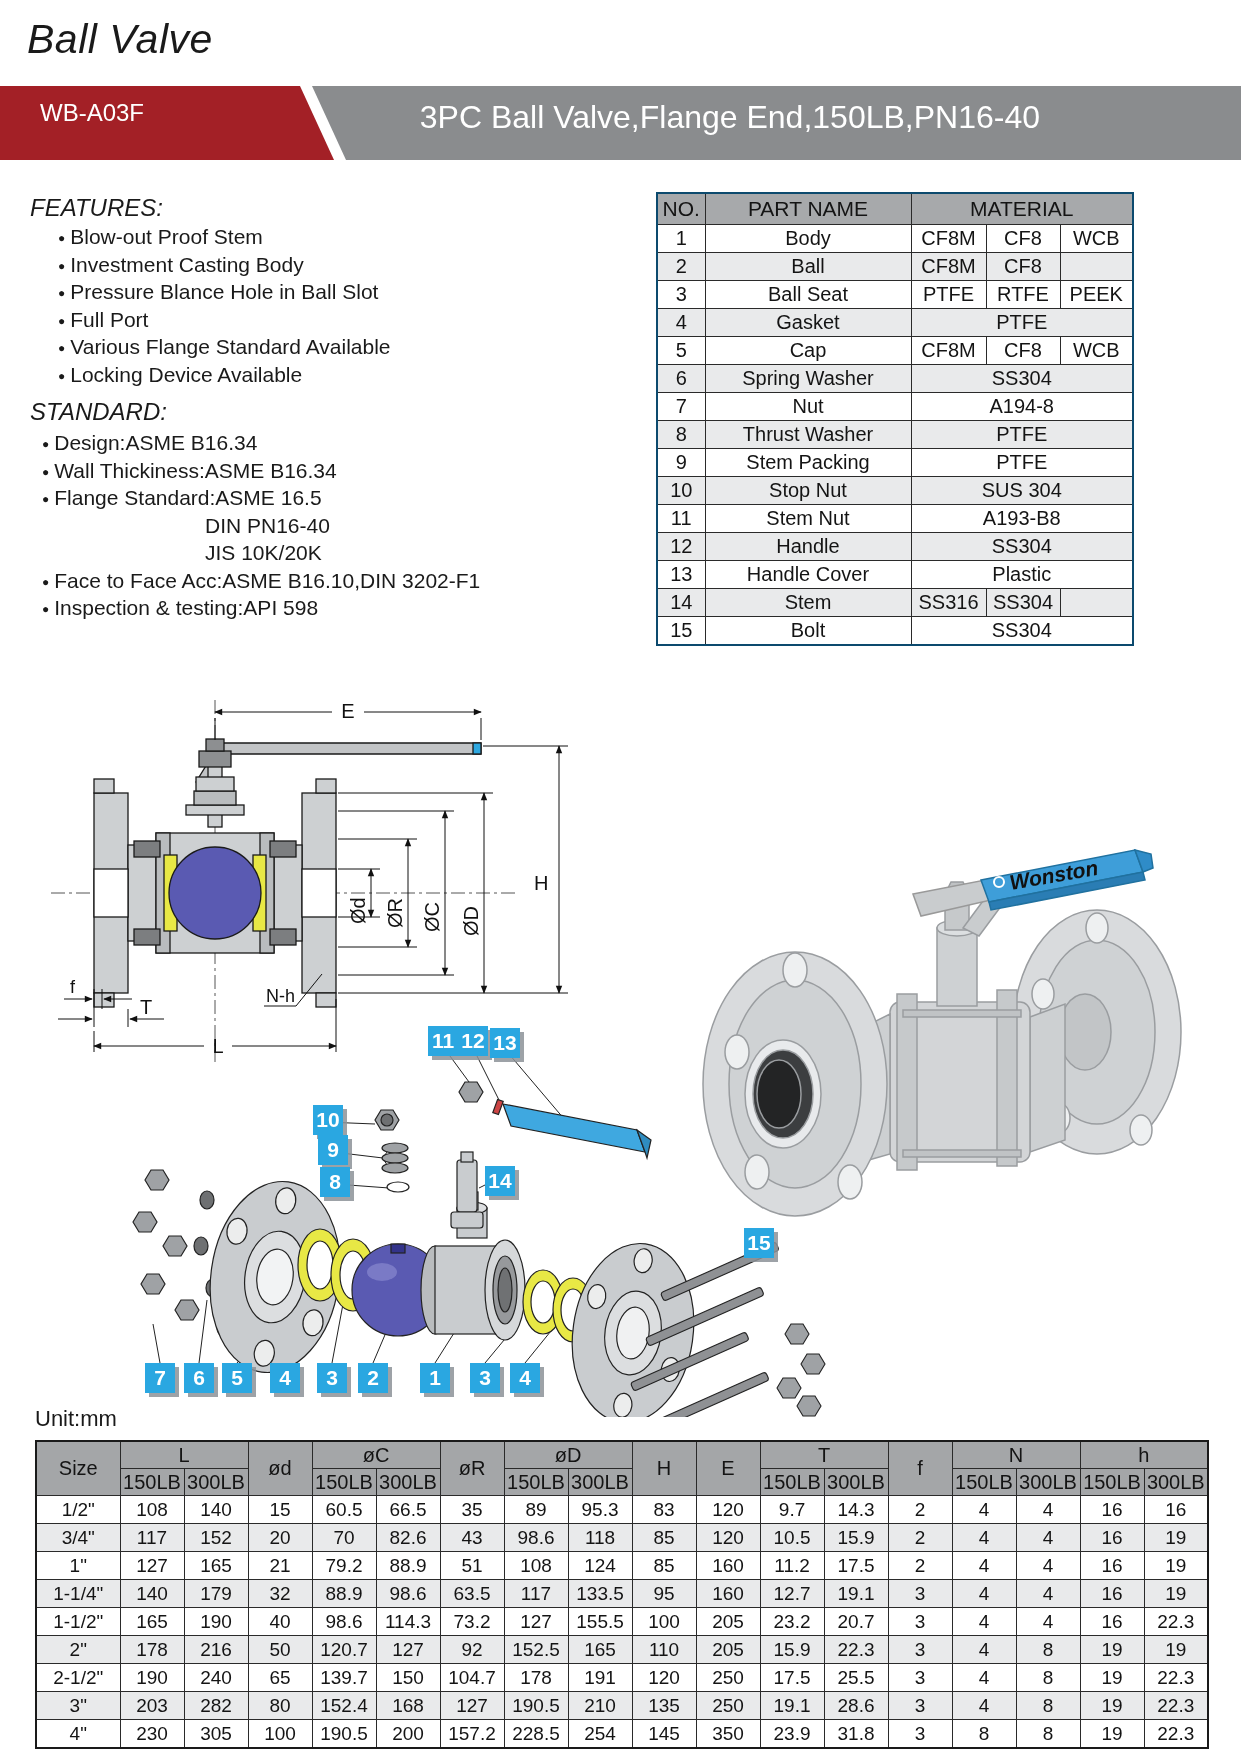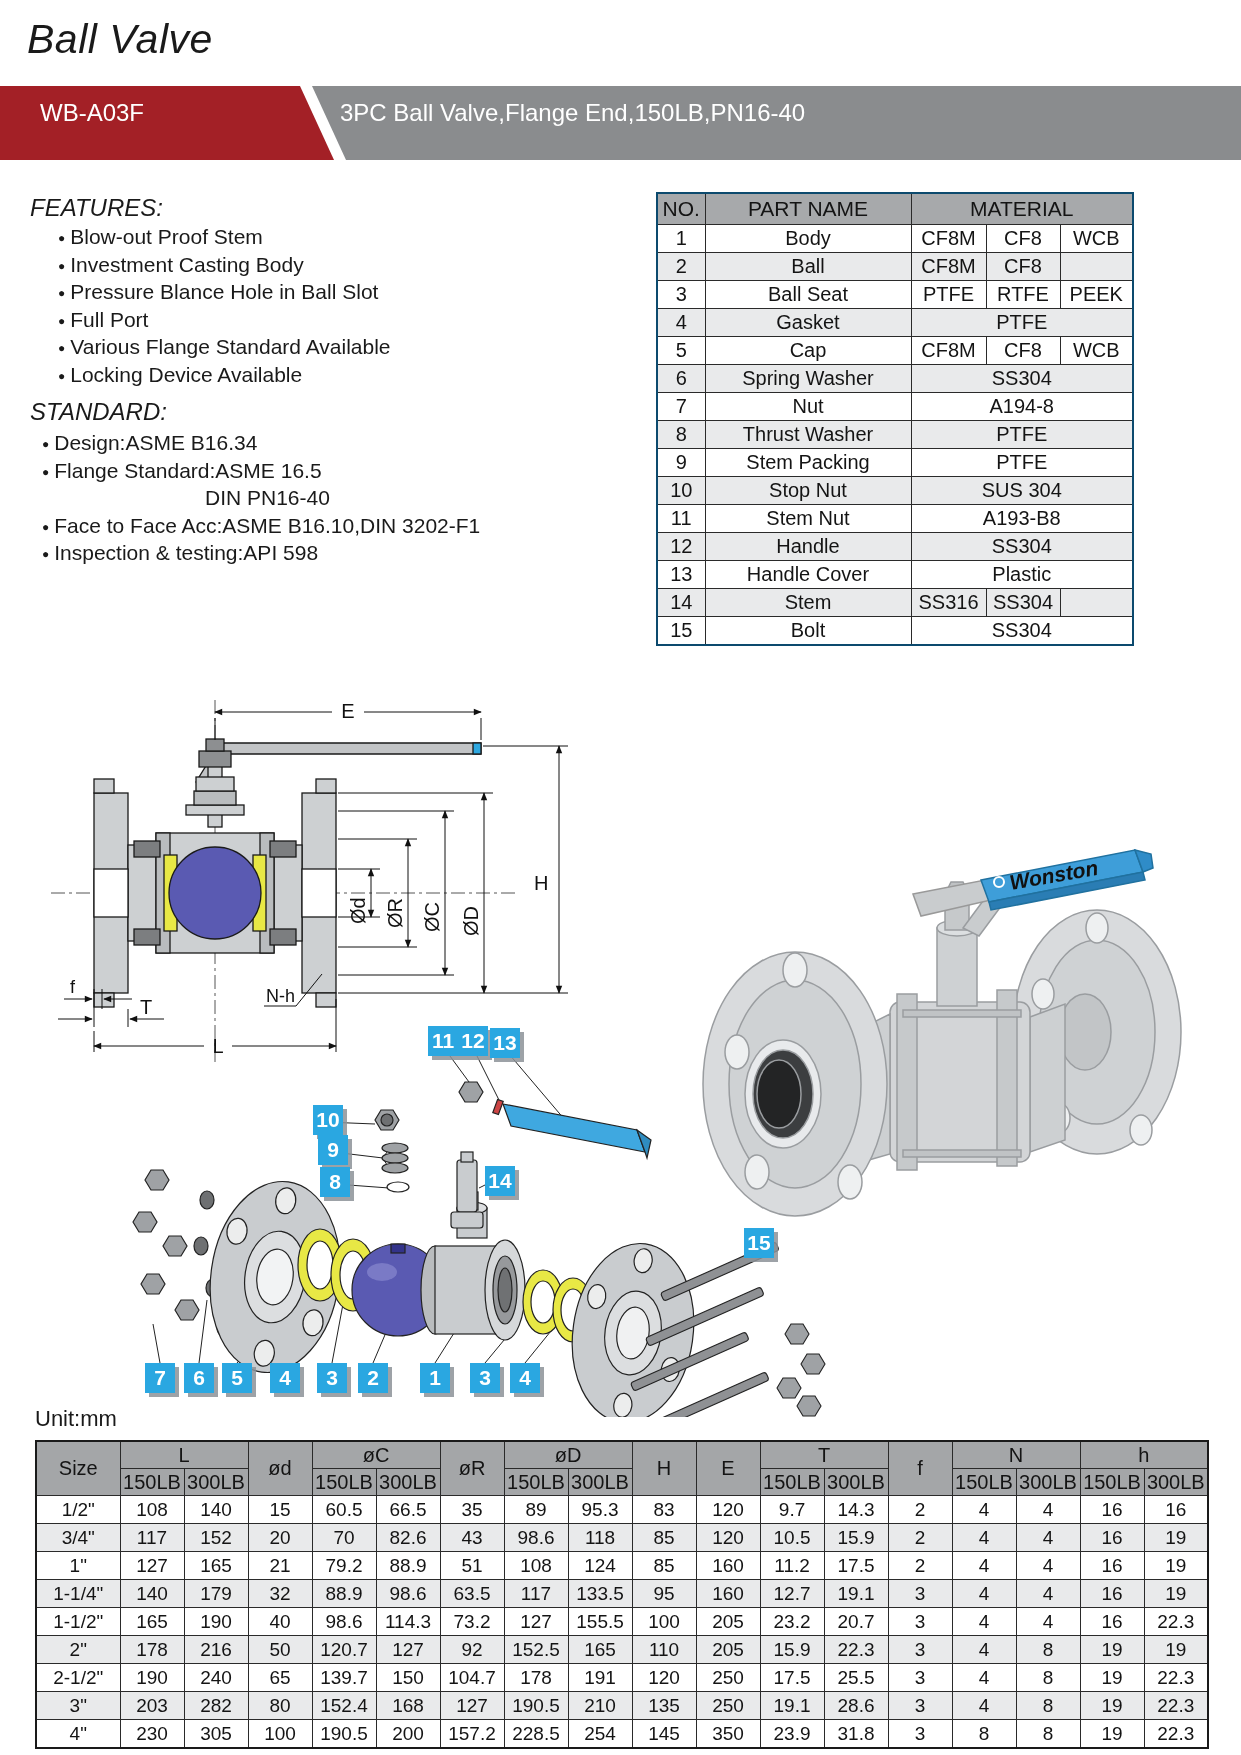--- a/index.html
+++ b/index.html
@@ -5,21 +5,21 @@
   html,body{margin:0;padding:0;background:#fff}
   .page{position:relative;width:1241px;height:1755px;background:#fff;
         font-family:"Liberation Sans",sans-serif;color:#111;overflow:hidden}
   .abs{position:absolute}
   #page-title{left:27px;top:16px;font-size:41px;font-style:italic;letter-spacing:.5px;color:#1a1a1a}
   .b-red{left:0;top:86px;width:334px;height:74px;background:#a32026;
          clip-path:polygon(0 0,300px 0,334px 100%,0 100%)}
   .b-gray{left:312px;top:86px;width:929px;height:74px;background:#8a8c8e;
           clip-path:polygon(0 0,100% 0,100% 100%,34px 100%)}
   .b-model{left:40px;top:99px;width:230px;text-align:left;font-size:24px;color:#fff}
-  .b-desc{left:340px;top:99px;width:700px;text-align:left;font-size:24px;color:#fff}
+  .b-desc{left:340px;top:99px;width:700px;text-align:right;font-size:32px;color:#fff}
   .sec-h{font-size:24px;font-style:italic;color:#1a1a1a}
   ul.blist{list-style:none;margin:0;padding:0;font-size:21px;color:#1a1a1a}
   ul.blist li{margin-bottom:4px;line-height:21.5px;white-space:nowrap}
   ul.blist li::before{content:"\25CF";font-size:12px;margin-right:5px;vertical-align:2px}
   ul.blist li.nb::before{content:"";margin:0}
   ul.blist li.ind{padding-left:163px}
   table{border-collapse:collapse;table-layout:fixed}
   #parts-table{width:476px;border:2px solid #0c4a6e}
   #parts-table th,#parts-table td{border:1.5px solid #2a2a2a;text-align:center;
      font-size:20px;color:#141414;height:27px;padding:0;line-height:1.05;overflow:hidden;font-weight:normal}
@@ -56,22 +56,24 @@
       <li>Investment Casting Body</li>
       <li>Pressure Blance Hole in Ball Slot</li>
       <li>Full Port</li>
       <li>Various Flange Standard Available</li>
       <li>Locking Device Available</li>
     </ul>
 
   <div class="abs sec-h" style="left:30px;top:398px">STANDARD:</div>
   <ul class="abs blist" style="left:42px;top:432px">
       <li class="">Design:ASME B16.34</li>
+      <li class="">Wall Thickiness:ASME B16.34</li>
       <li class="">Flange Standard:ASME 16.5</li>
       <li class="nb ind">DIN PN16-40</li>
+      <li class="nb ind">JIS 10K/20K</li>
       <li class="">Face to Face Acc:ASME B16.10,DIN 3202-F1</li>
       <li class="">Inspection &amp; testing:API 598</li>
     </ul>
 
   <table class="abs" id="parts-table" style="left:656px;top:192px">
     <colgroup>
         <col style="width:48px">
         <col style="width:206px">
         <col style="width:75px">
         <col style="width:74px">

